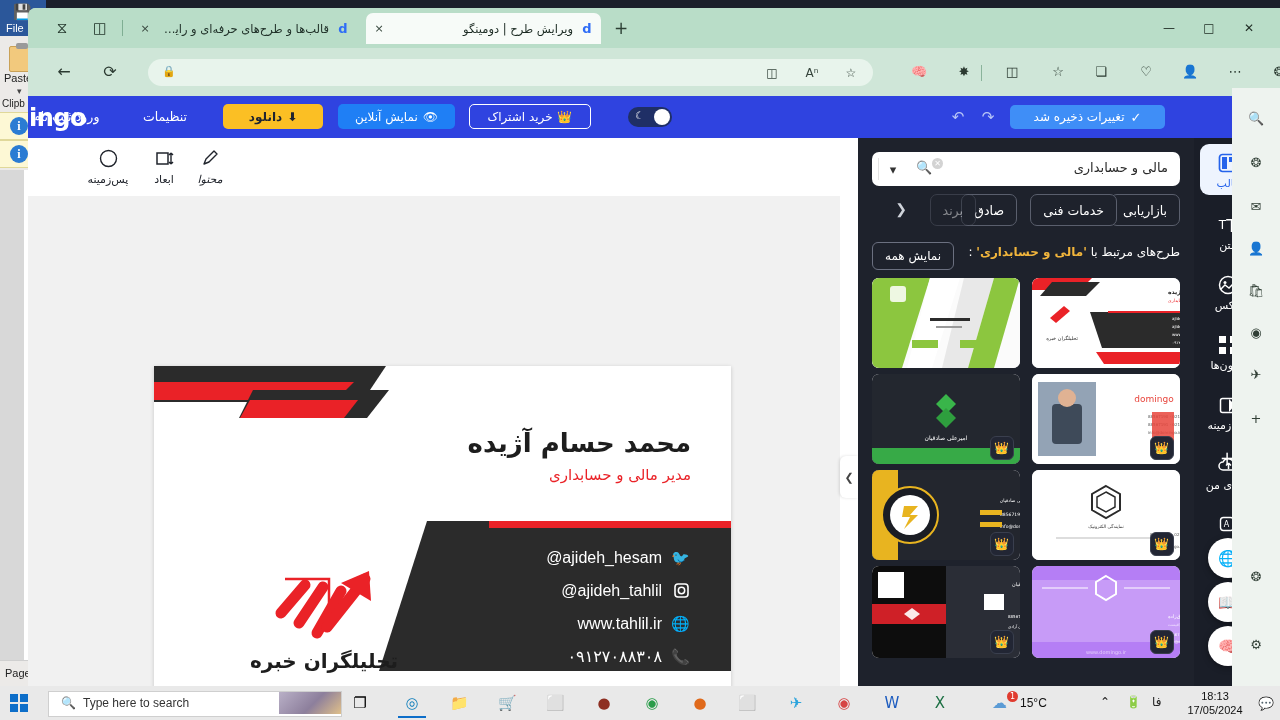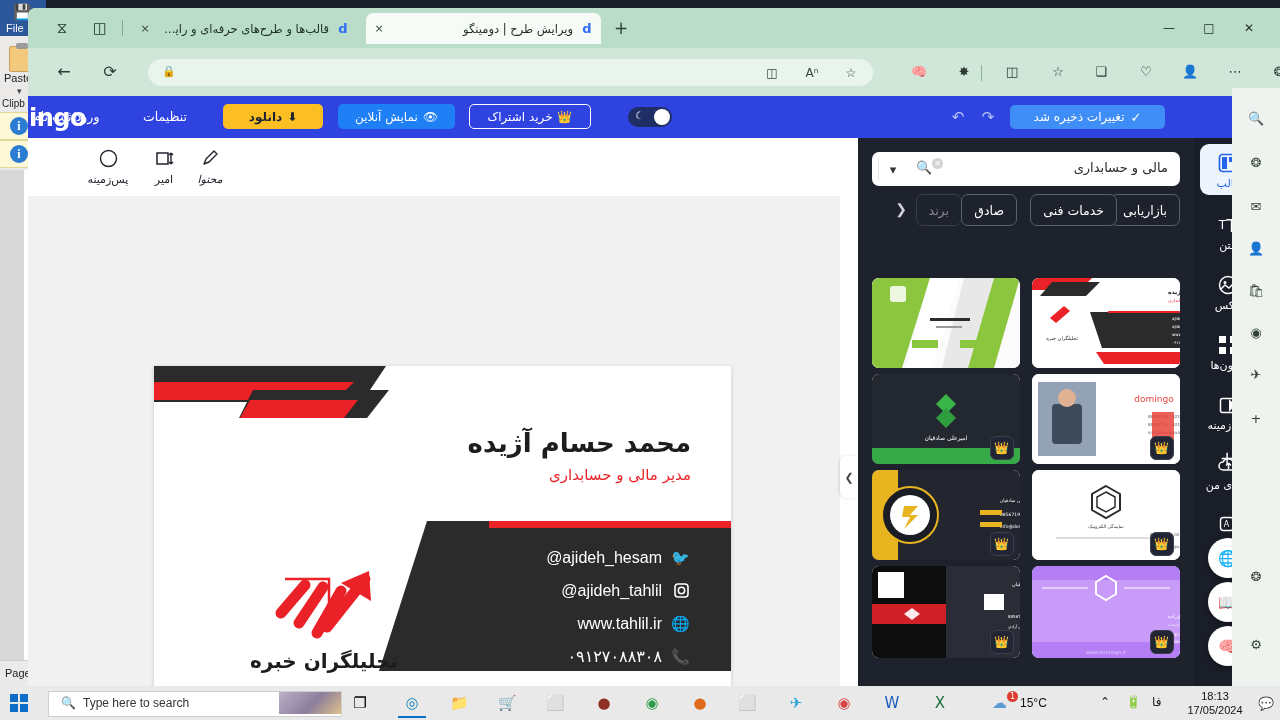--- a/index.html
+++ b/index.html
@@ -121,21 +121,21 @@
   .filterbtn{position:absolute;left:6px;top:6px;width:28px;height:22px;display:flex;align-items:center;justify-content:center;
              font-size:13px;color:#333;border-left:1px solid #e3e3e3;}
   .searchicon{position:absolute;left:44px;top:8px;font-size:13px;color:#555;}
   .clearicon{position:absolute;left:60px;top:6px;width:11px;height:11px;border-radius:50%;background:#d3d3d3;color:#fff;
              font-size:8px;text-align:center;line-height:11px;}
   .searchinput{position:absolute;right:10px;top:7px;width:230px;border:0;outline:0;background:transparent;text-align:right;
                direction:rtl;font-size:13px;color:#2a2a2a;font-family:"DejaVu Sans",sans-serif;}
   .chips{position:absolute;left:14px;top:56px;width:308px;height:34px;}
   .chip{position:absolute;top:0;height:32px;border:1px solid #5a5f6d;border-radius:7px;color:#fff;font-size:12.5px;
         display:flex;align-items:center;justify-content:center;padding:0 12px;box-sizing:border-box;background:#1e222c;}
-  .chip.c1{right:0;} .chip.c2{right:63px;} .chip.c3{right:163px;} .chip.c4{right:218px;opacity:.45;}
+  .chip.c1{right:0;} .chip.c2{right:63px;} .chip.c3{right:163px;} .chip.c4{right:204px;opacity:.45;}
   .chevl{position:absolute;right:273px;top:7px;font-size:14px;color:#cfd3da;}
   .reshdr{position:absolute;left:14px;top:104px;width:308px;height:26px;}
   .reshdr .txt{position:absolute;right:0;top:3px;font-size:12px;color:#fff;direction:rtl;}
   .reshdr .txt b{color:#f1b53c;}
   .showall{position:absolute;left:0;top:0;height:26px;padding:0 12px;border:1px solid #6b7080;border-radius:6px;color:#fff;
            font-size:12px;display:flex;align-items:center;}
   .grid{position:absolute;left:14px;top:140px;width:308px;height:400px;}
   .thumb{position:absolute;width:148px;height:90px;border-radius:7px;overflow:hidden;background:#fff;}
   .thumb .crown{position:absolute;right:6px;bottom:4px;width:22px;height:22px;border-radius:6px;background:#222634;
                 color:#e0b341;font-size:12px;display:flex;align-items:center;justify-content:center;border:1px solid #3a3f4e;}
@@ -286,21 +286,21 @@
             </div>
             <div class="tl">پس‌زمینه</div>
           </div>
           <div class="tool t-dim">
             <div class="ti">
               <svg width="20" height="20" viewBox="0 0 20 20">
                 <rect x="3" y="5" width="11" height="11" fill="none" stroke="#20242c" stroke-width="1.5"></rect>
                 <path d="M17 5v11M17 5l-2 2M17 5l2 2M17 16l-2-2M17 16l2-2" stroke="#20242c" stroke-width="1.4" fill="none"></path>
               </svg>
             </div>
-            <div class="tl">امیر</div>
+            <div class="tl">ابعاد</div>
           </div>
           <div class="tool t-cnt">
             <div class="ti">
               <svg width="19" height="19" viewBox="0 0 19 19">
                 <path d="M3 15l2-5 8-8 3 3-8 8-5 2z" fill="none" stroke="#20242c" stroke-width="1.4" stroke-linejoin="round"></path>
               </svg>
             </div>
             <div class="tl">محتوا</div>
           </div>
         </div>
@@ -375,20 +375,26 @@
         </div>
 
         <div class="chips">
           <div class="chip c1">بازاریابی</div>
           <div class="chip c2">خدمات فنی</div>
           <div class="chip c3">صادق</div>
           <div class="chip c4">برند</div>
           <div class="chevl">❮</div>
         </div>
 
+        <div class="reshdr">
+          <div class="showall">نمایش همه</div>
+          <div class="txt">
+            <span>طرح‌های مرتبط با </span><b>'مالی و حسابداری'</b><span> :</span>
+          </div>
+        </div>
 
         <div class="grid">
 
           <div class="thumb" style="left:0;top:0;">
             <svg width="148" height="90" viewBox="0 0 148 90">
               <rect width="148" height="90" fill="#fbfbfb"></rect>
               <path d="M0 0h58L30 90H0z" fill="#8cc63f"></path>
               <path d="M58 0h30L60 90H35z" fill="#fff"></path>
               <path d="M92 0h30L96 90H70z" fill="#e8e8e8"></path>
               <path d="M122 0h26L122 90h-26z" fill="#8cc63f"></path>

